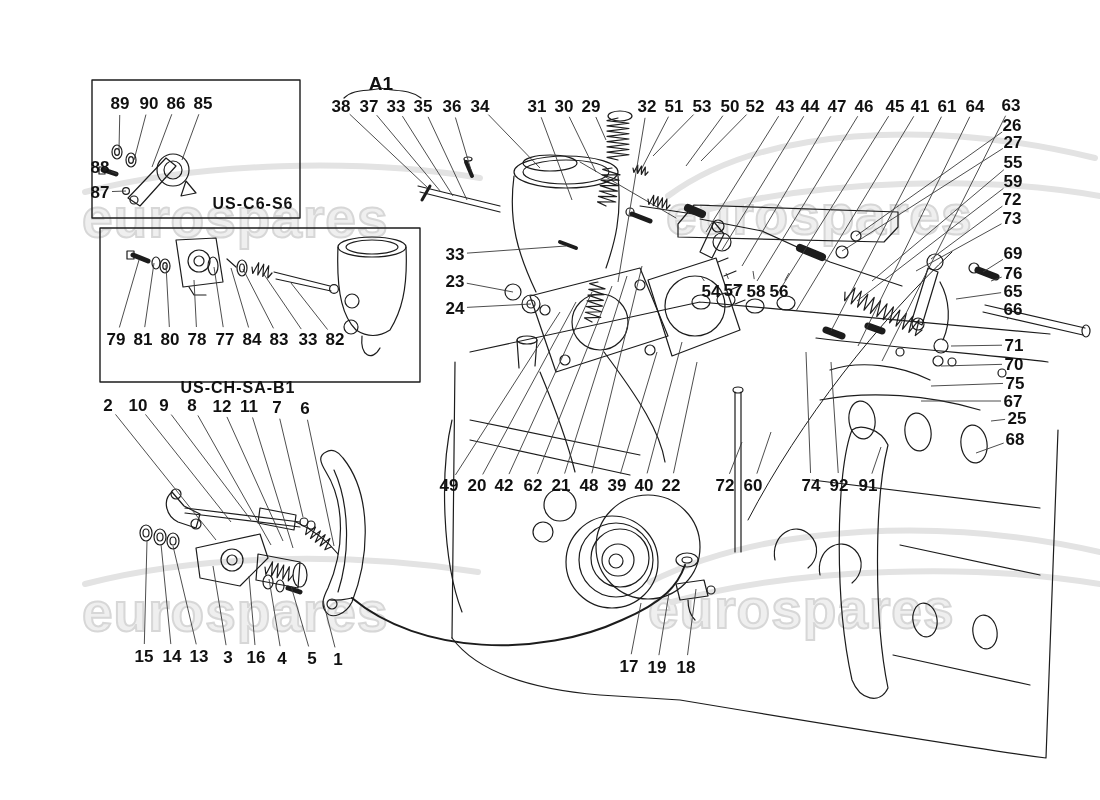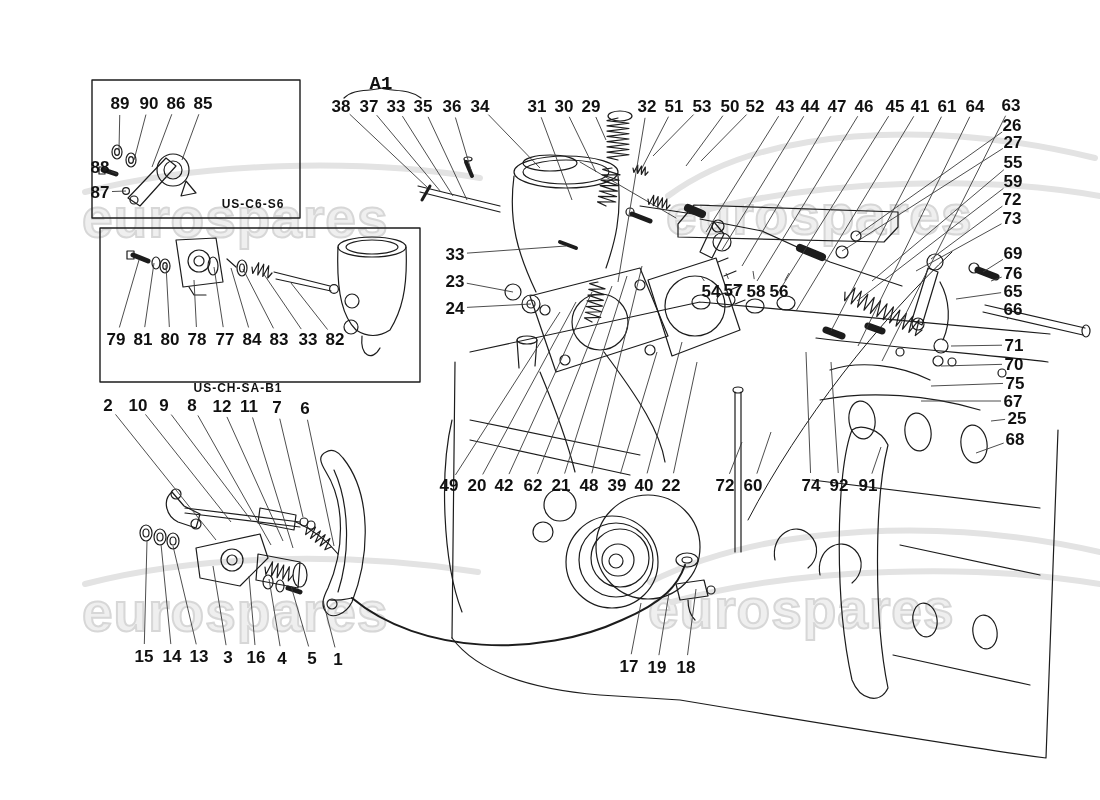--- a/index.html
+++ b/index.html
@@ -3,36 +3,36 @@
 <meta charset="utf-8">
 <style>
   html,body{margin:0;padding:0;background:#fff;}
   #stage{position:relative;width:1100px;height:800px;background:#ffffff;overflow:hidden;
          font-family:"Liberation Sans",sans-serif;}
   .wm{position:absolute;z-index:1;font-weight:bold;font-size:55px;letter-spacing:1px;
       color:#efefef;-webkit-text-stroke:2px #d7d7d7;white-space:nowrap;user-select:none;}
   #art{position:absolute;left:0;top:0;z-index:2;}
   .lbl{position:absolute;z-index:3;transform:translate(-50%,-50%);font-weight:bold;
        color:#111;white-space:nowrap;}
-  .lbl.ref{font-size:12px;letter-spacing:1px;}
+  .lbl.ref{font-size:16px;letter-spacing:1px;}
   .lbl.a1{font-size:19px;}
 </style>
 </head>
 <body>
 
 <div id="stage">
 
   <div id="wm-holder">
       <div class="wm" style="left: 82px; top: 186px;">eurospares</div>
       <div class="wm" style="left: 666px; top: 183px;">eurospares</div>
       <div class="wm" style="left: 82px; top: 580px;">eurospares</div>
       <div class="wm" style="left: 648px; top: 577px;">eurospares</div>
     </div>
 
-  <div class="lbl a1" style="left:381px;top:84px;font-family:Liberation Mono, monospace;">A1</div>
+  <div class="lbl a1" style="left:381px;top:84px;">A1</div>
   <div class="lbl ref" style="left:253px;top:204px;">US-C6-S6</div>
   <div class="lbl ref" style="left:238px;top:388px;">US-CH-SA-B1</div>
 
   <svg id="art" width="1100" height="800" viewBox="0 0 1100 800">
 
     <g stroke="#e3e3e3" stroke-width="6" fill="none" stroke-linecap="round">
       <path d="M85,192 C200,162 360,158 480,178"></path>
       <path d="M668,196 C760,128 930,118 1095,158"></path>
       <path d="M690,214 C820,178 990,176 1100,196"></path>
       <path d="M85,584 C200,554 350,552 478,572"></path>

